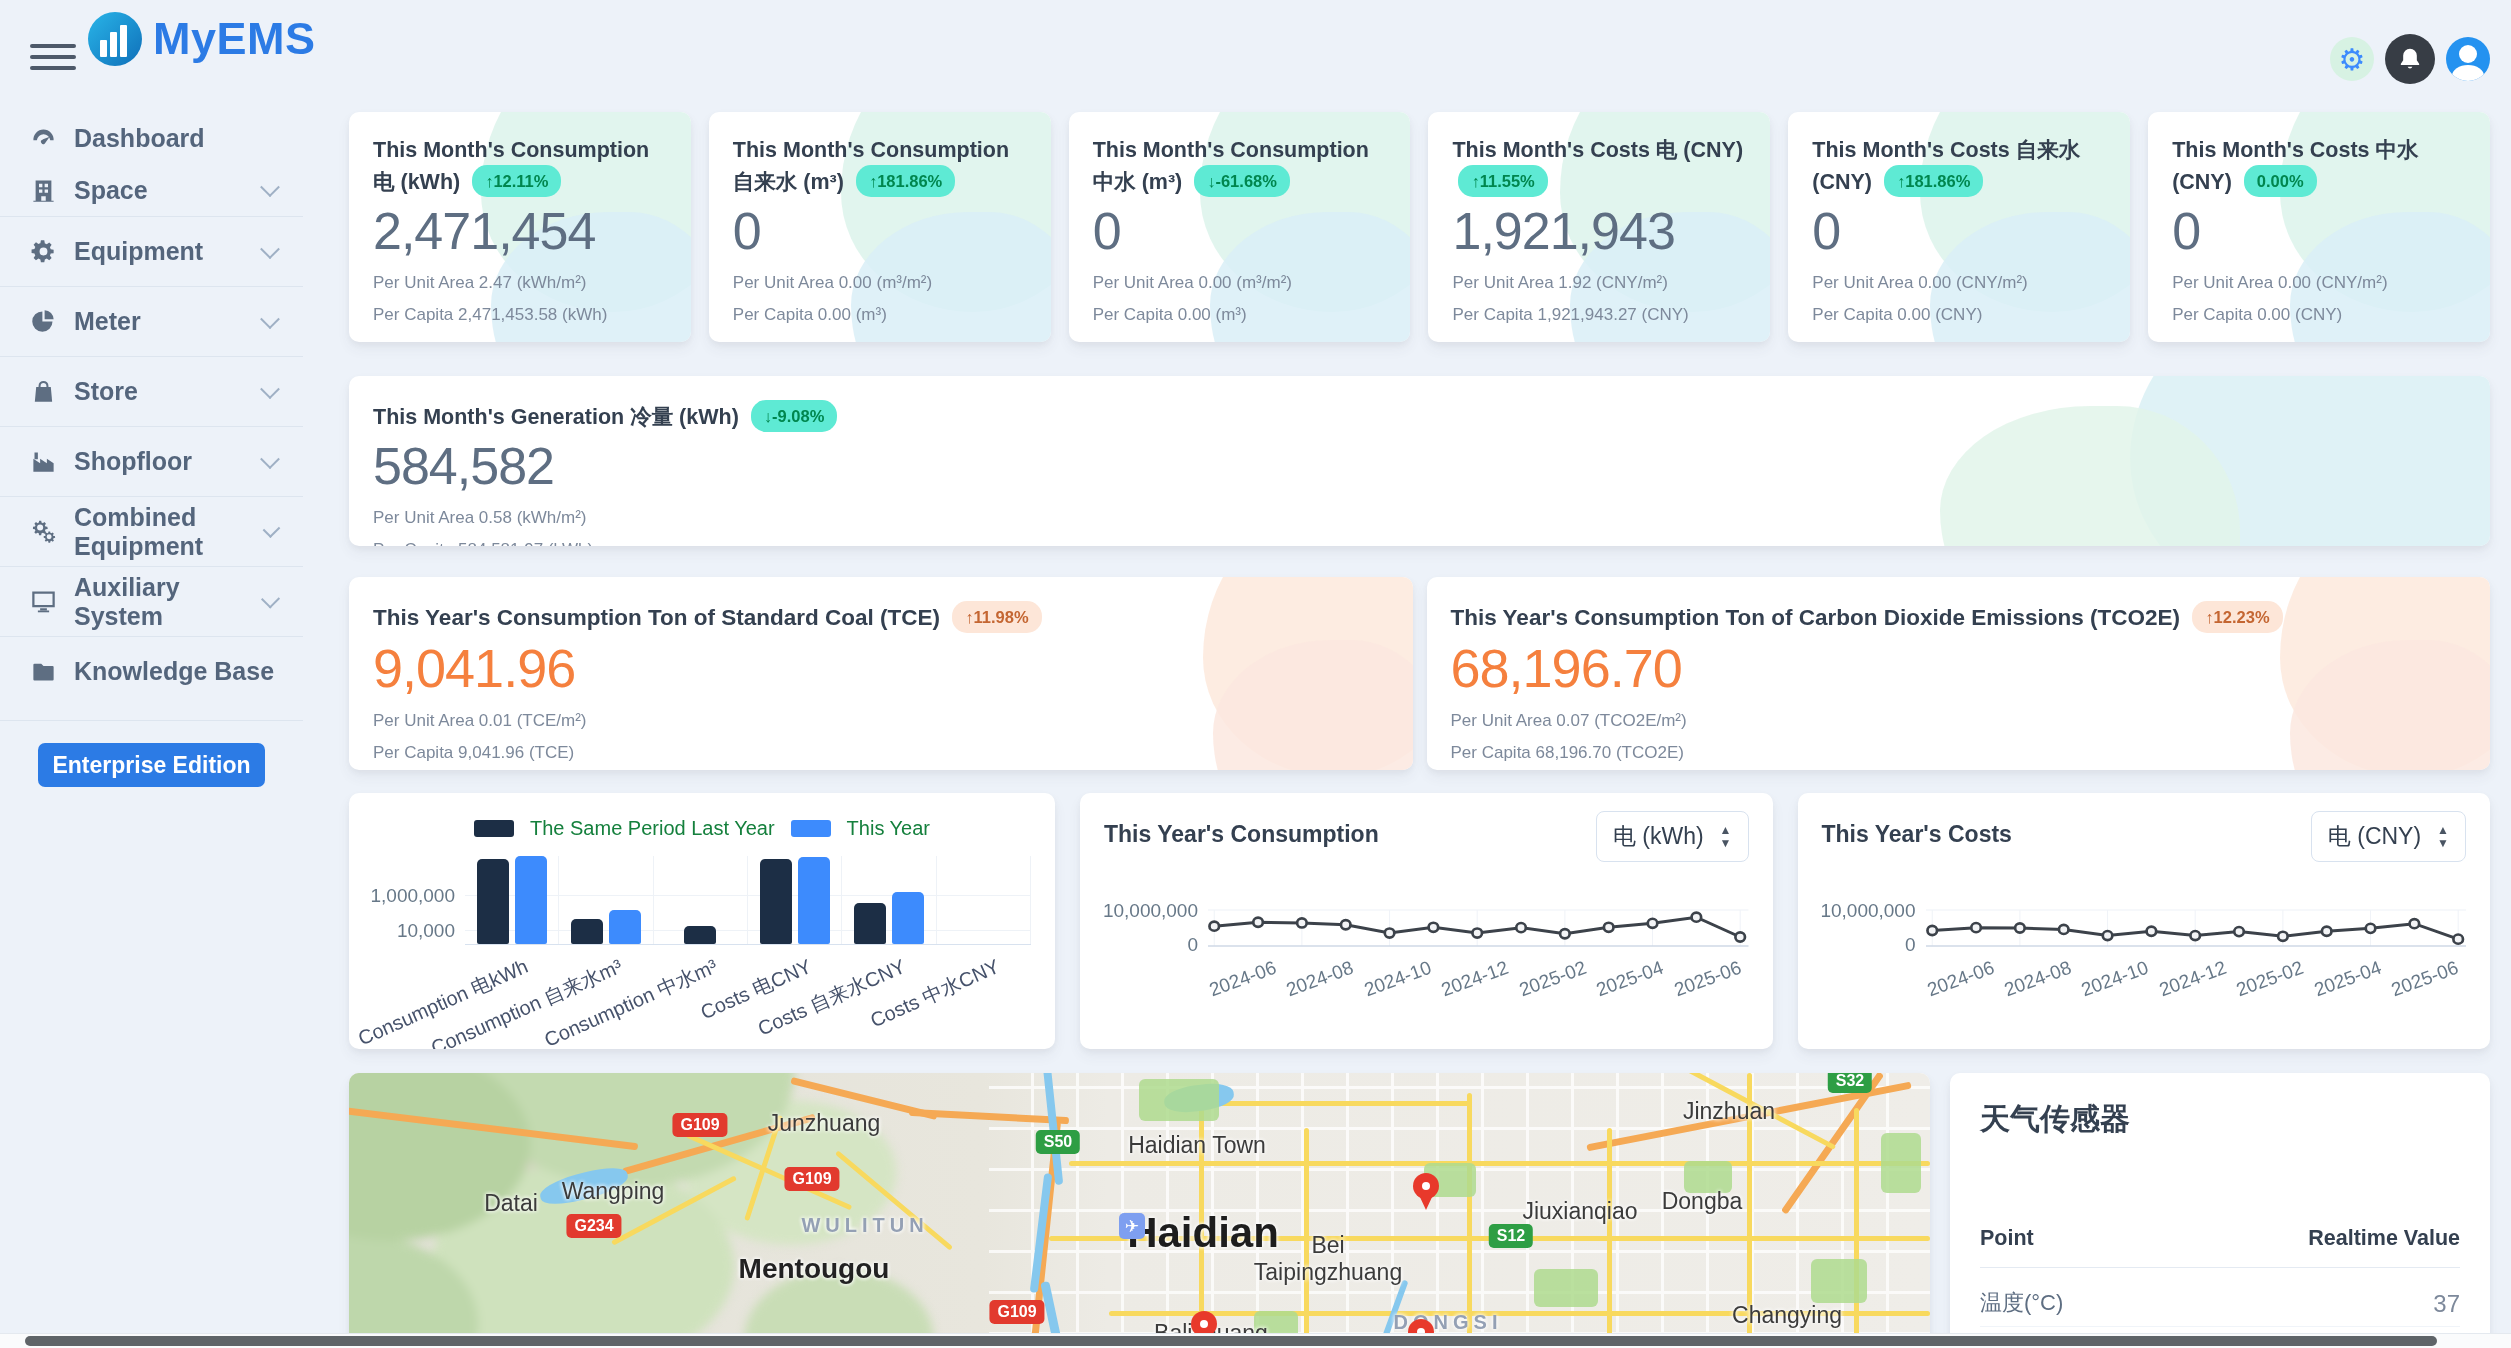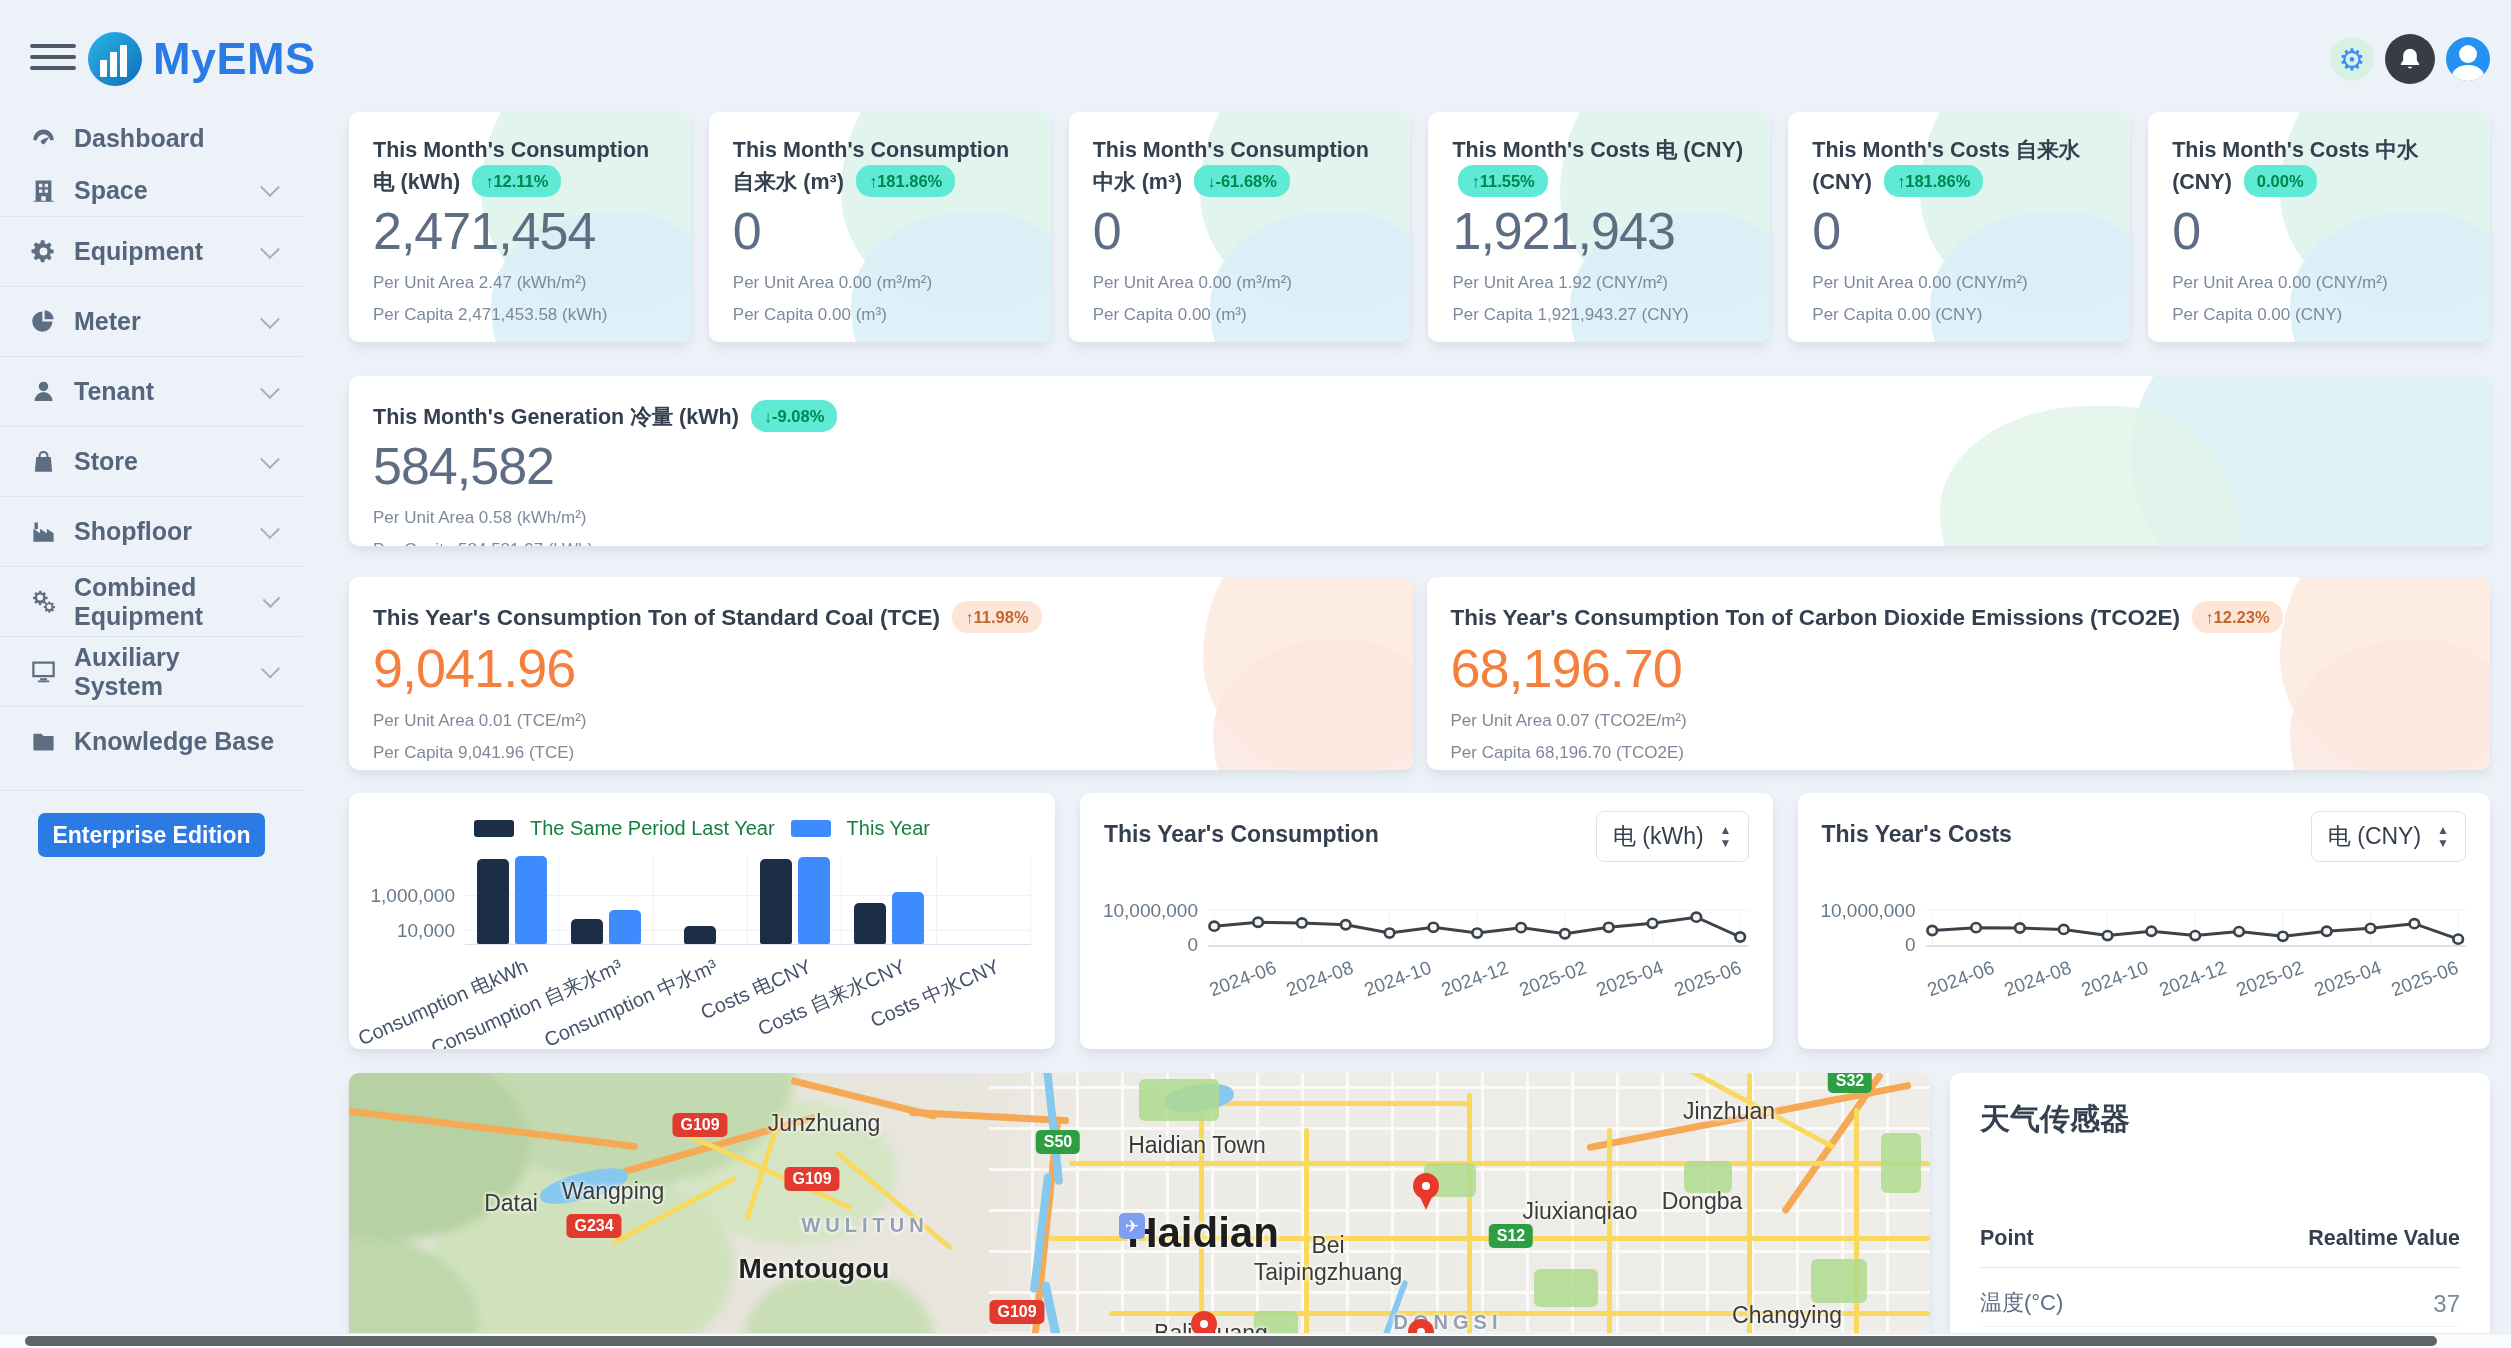--- a/index.html
+++ b/index.html
@@ -2,21 +2,21 @@
 <html><head>
 <meta charset="utf-8">
 <style>
   html,body{margin:0;padding:0;}
   body{width:2511px;height:1348px;overflow:hidden;background:#edf2f9;
        font-family:"Liberation Sans","DejaVu Sans",sans-serif;position:relative;color:#344050;}
   
   .topbar{position:absolute;left:0;top:0;width:100%;height:112px;}
   .hamburger{position:absolute;left:30px;top:44px;width:46px;height:30px;cursor:pointer;}
   .hamburger i{display:block;height:4px;border-radius:2px;background:#4d5969;margin-bottom:7px;}
-  .brand{position:absolute;left:88px;top:32px;display:flex;align-items:center;}
+  .brand{position:absolute;left:88px;top:12px;display:flex;align-items:center;}
   .logo-circle{width:54px;height:54px;border-radius:50%;background:linear-gradient(135deg,#29b5e8 0%,#0f6fb9 100%);
     position:relative;overflow:hidden;}
   .logo-circle span{position:absolute;bottom:9px;background:#fff;width:7px;border-radius:1px;}
   .logo-circle .s1{left:12px;height:17px;}
   .logo-circle .s2{left:22px;height:25px;}
   .logo-circle .s3{left:32px;height:32px;}
   .brand-name{font-size:45px;font-weight:800;color:#2c7be5;margin-left:11px;letter-spacing:.5px;}
   .top-actions{position:absolute;right:21px;top:34px;display:flex;align-items:center;gap:11px;}
   .icon-btn{border-radius:50%;display:flex;align-items:center;justify-content:center;cursor:pointer;}
   .gear-btn{width:44px;height:44px;background:#d7f2e3;color:#3d8bfd;font-size:30px;}
@@ -220,30 +220,20 @@
           <path d="M11 3a9 9 0 1 0 9 9h-9V3z"></path>
           <path d="M13 2v8h8a8 8 0 0 0-8-8z"></path>
         </svg>
       </span>
     <span class="nlabel">Meter</span>
     <span class="chev"></span>
   </div>
   <div class="nav-item bordered">
     <span class="nicon">
         <svg viewBox="0 0 24 24">
-          <circle cx="12" cy="7.5" r="4.2"></circle>
-          <path d="M4 20.5a8 8 0 0 1 16 0z"></path>
-        </svg>
-      </span>
-    <span class="nlabel">Tenant</span>
-    <span class="chev"></span>
-  </div>
-  <div class="nav-item bordered">
-    <span class="nicon">
-        <svg viewBox="0 0 24 24">
           <path d="M5.5 8h13l1.2 13H4.3z"></path>
           <path d="M8.5 10V7a3.5 3.5 0 0 1 7 0v3" fill="none" stroke="#5e6e82" stroke-width="1.8"></path>
         </svg>
       </span>
     <span class="nlabel">Store</span>
     <span class="chev"></span>
   </div>
   <div class="nav-item bordered">
     <span class="nicon">
         <svg viewBox="0 0 24 24">

